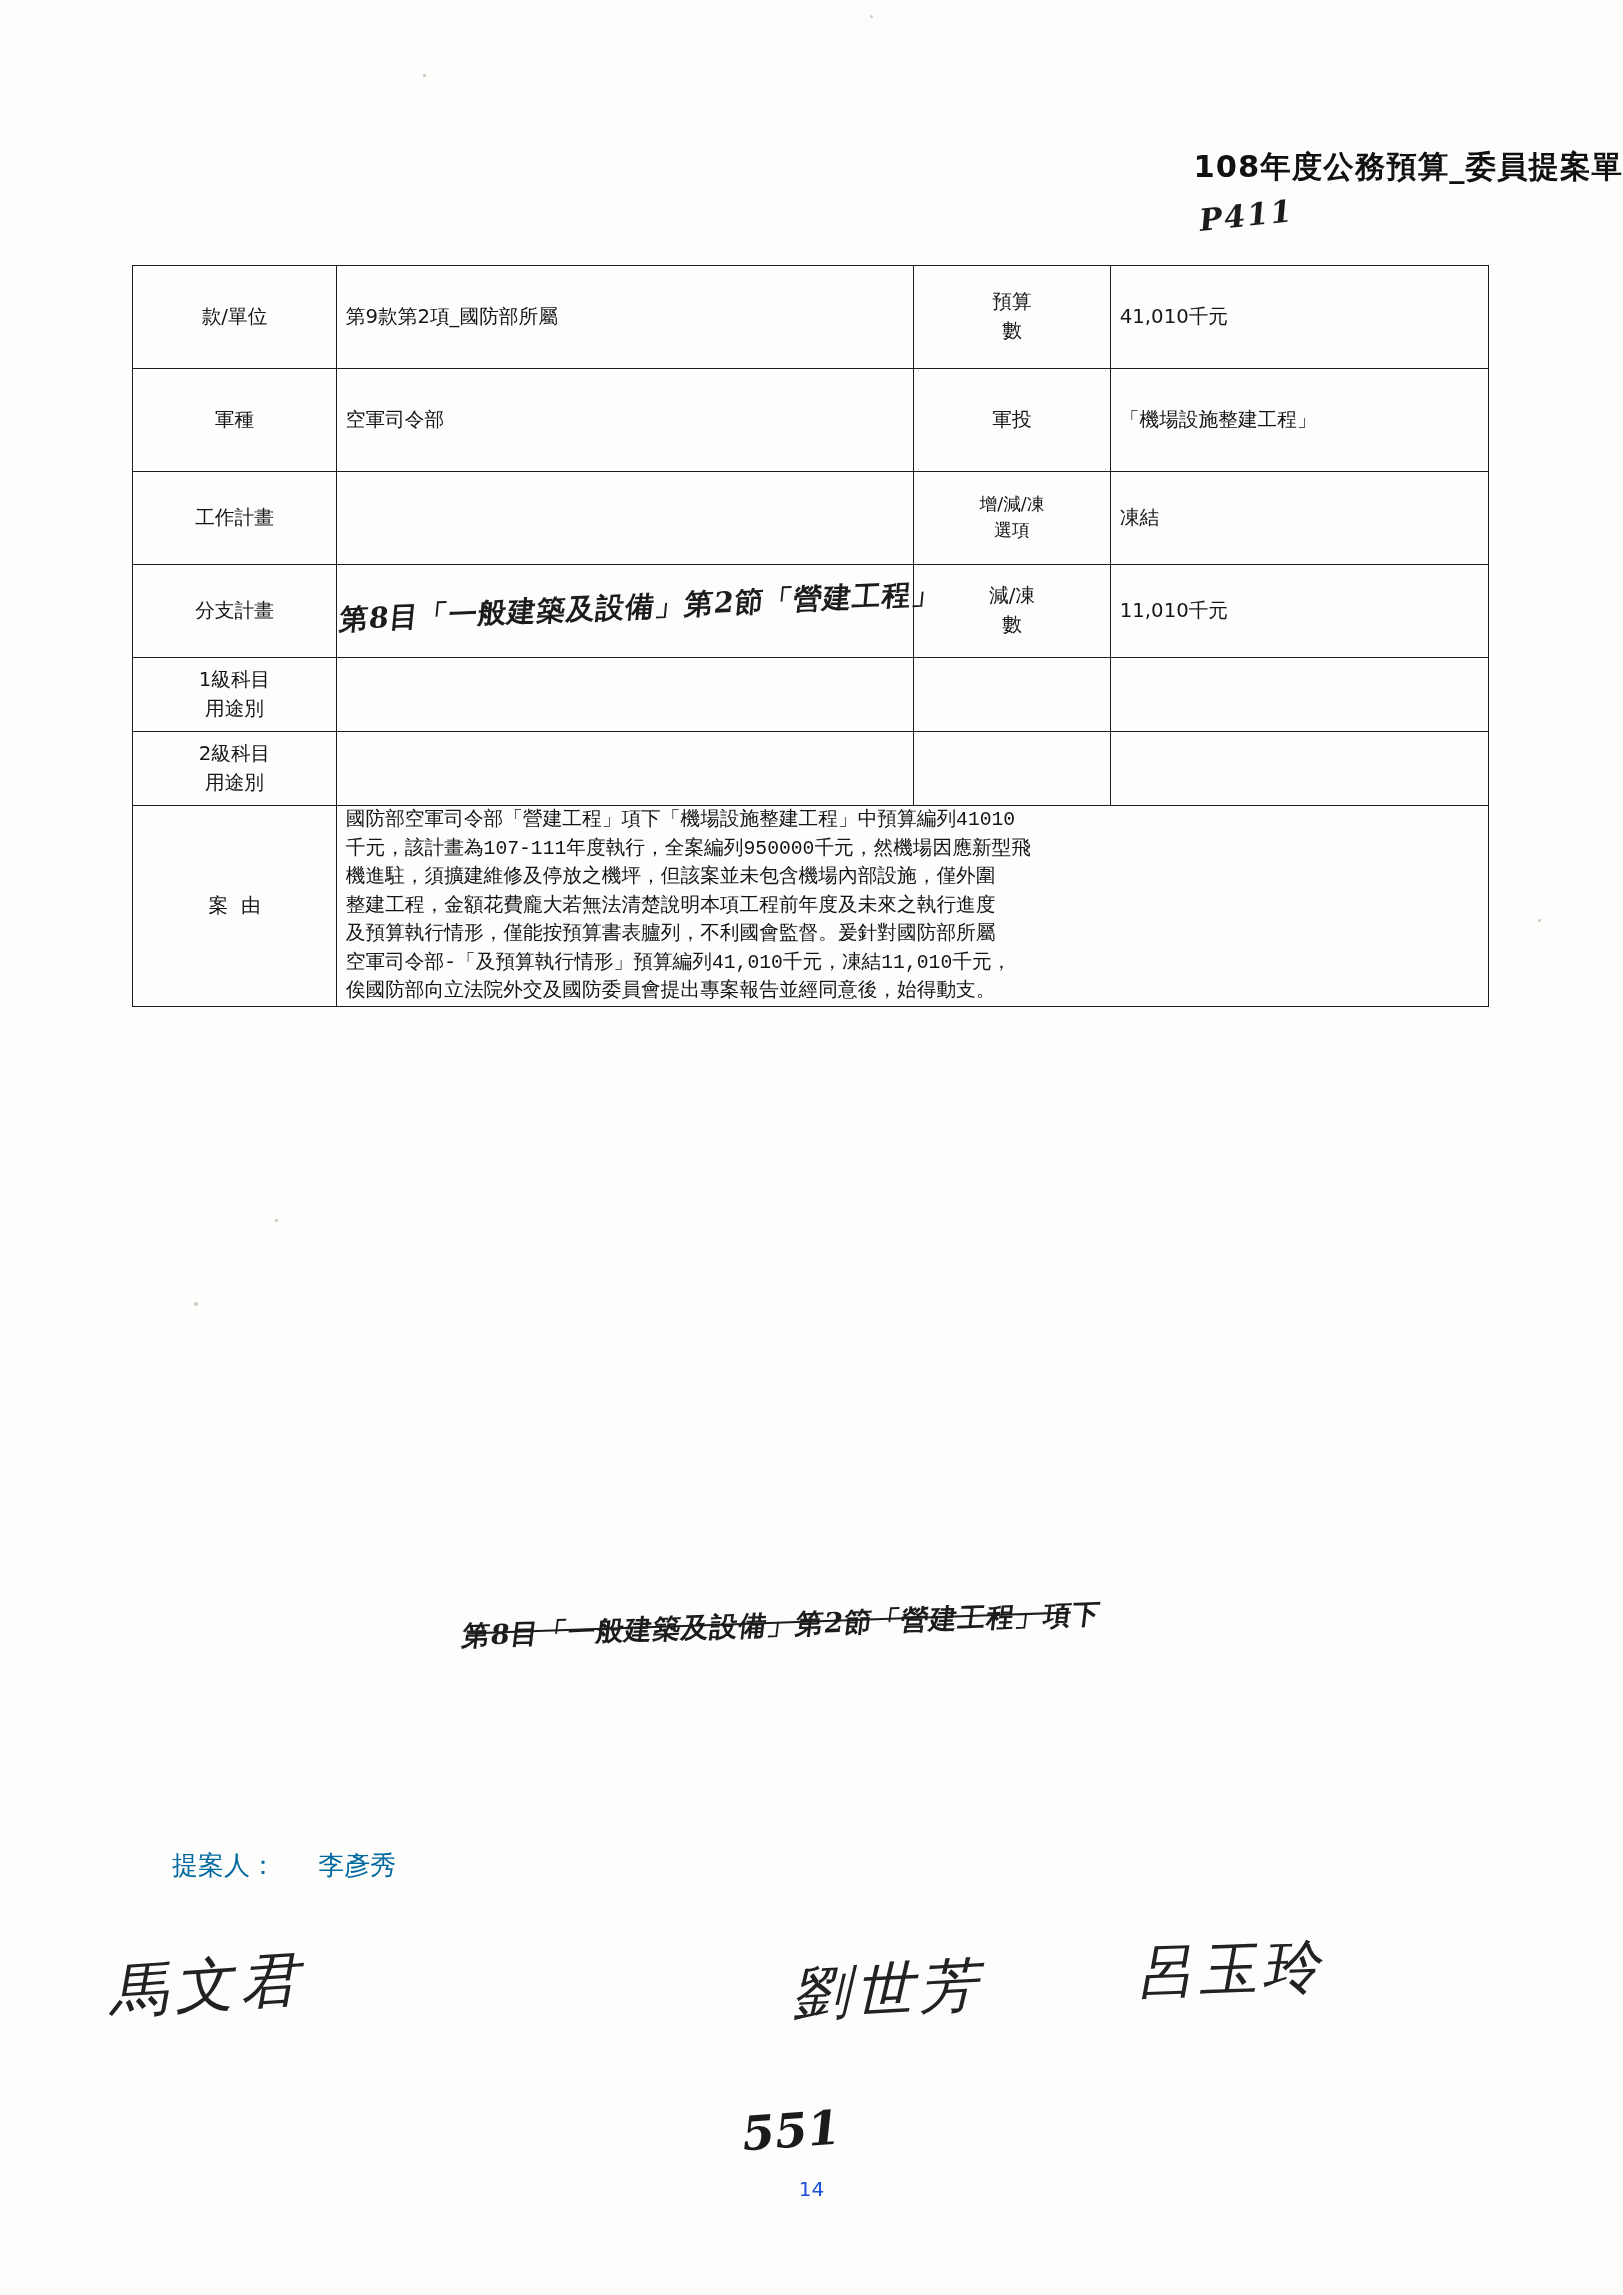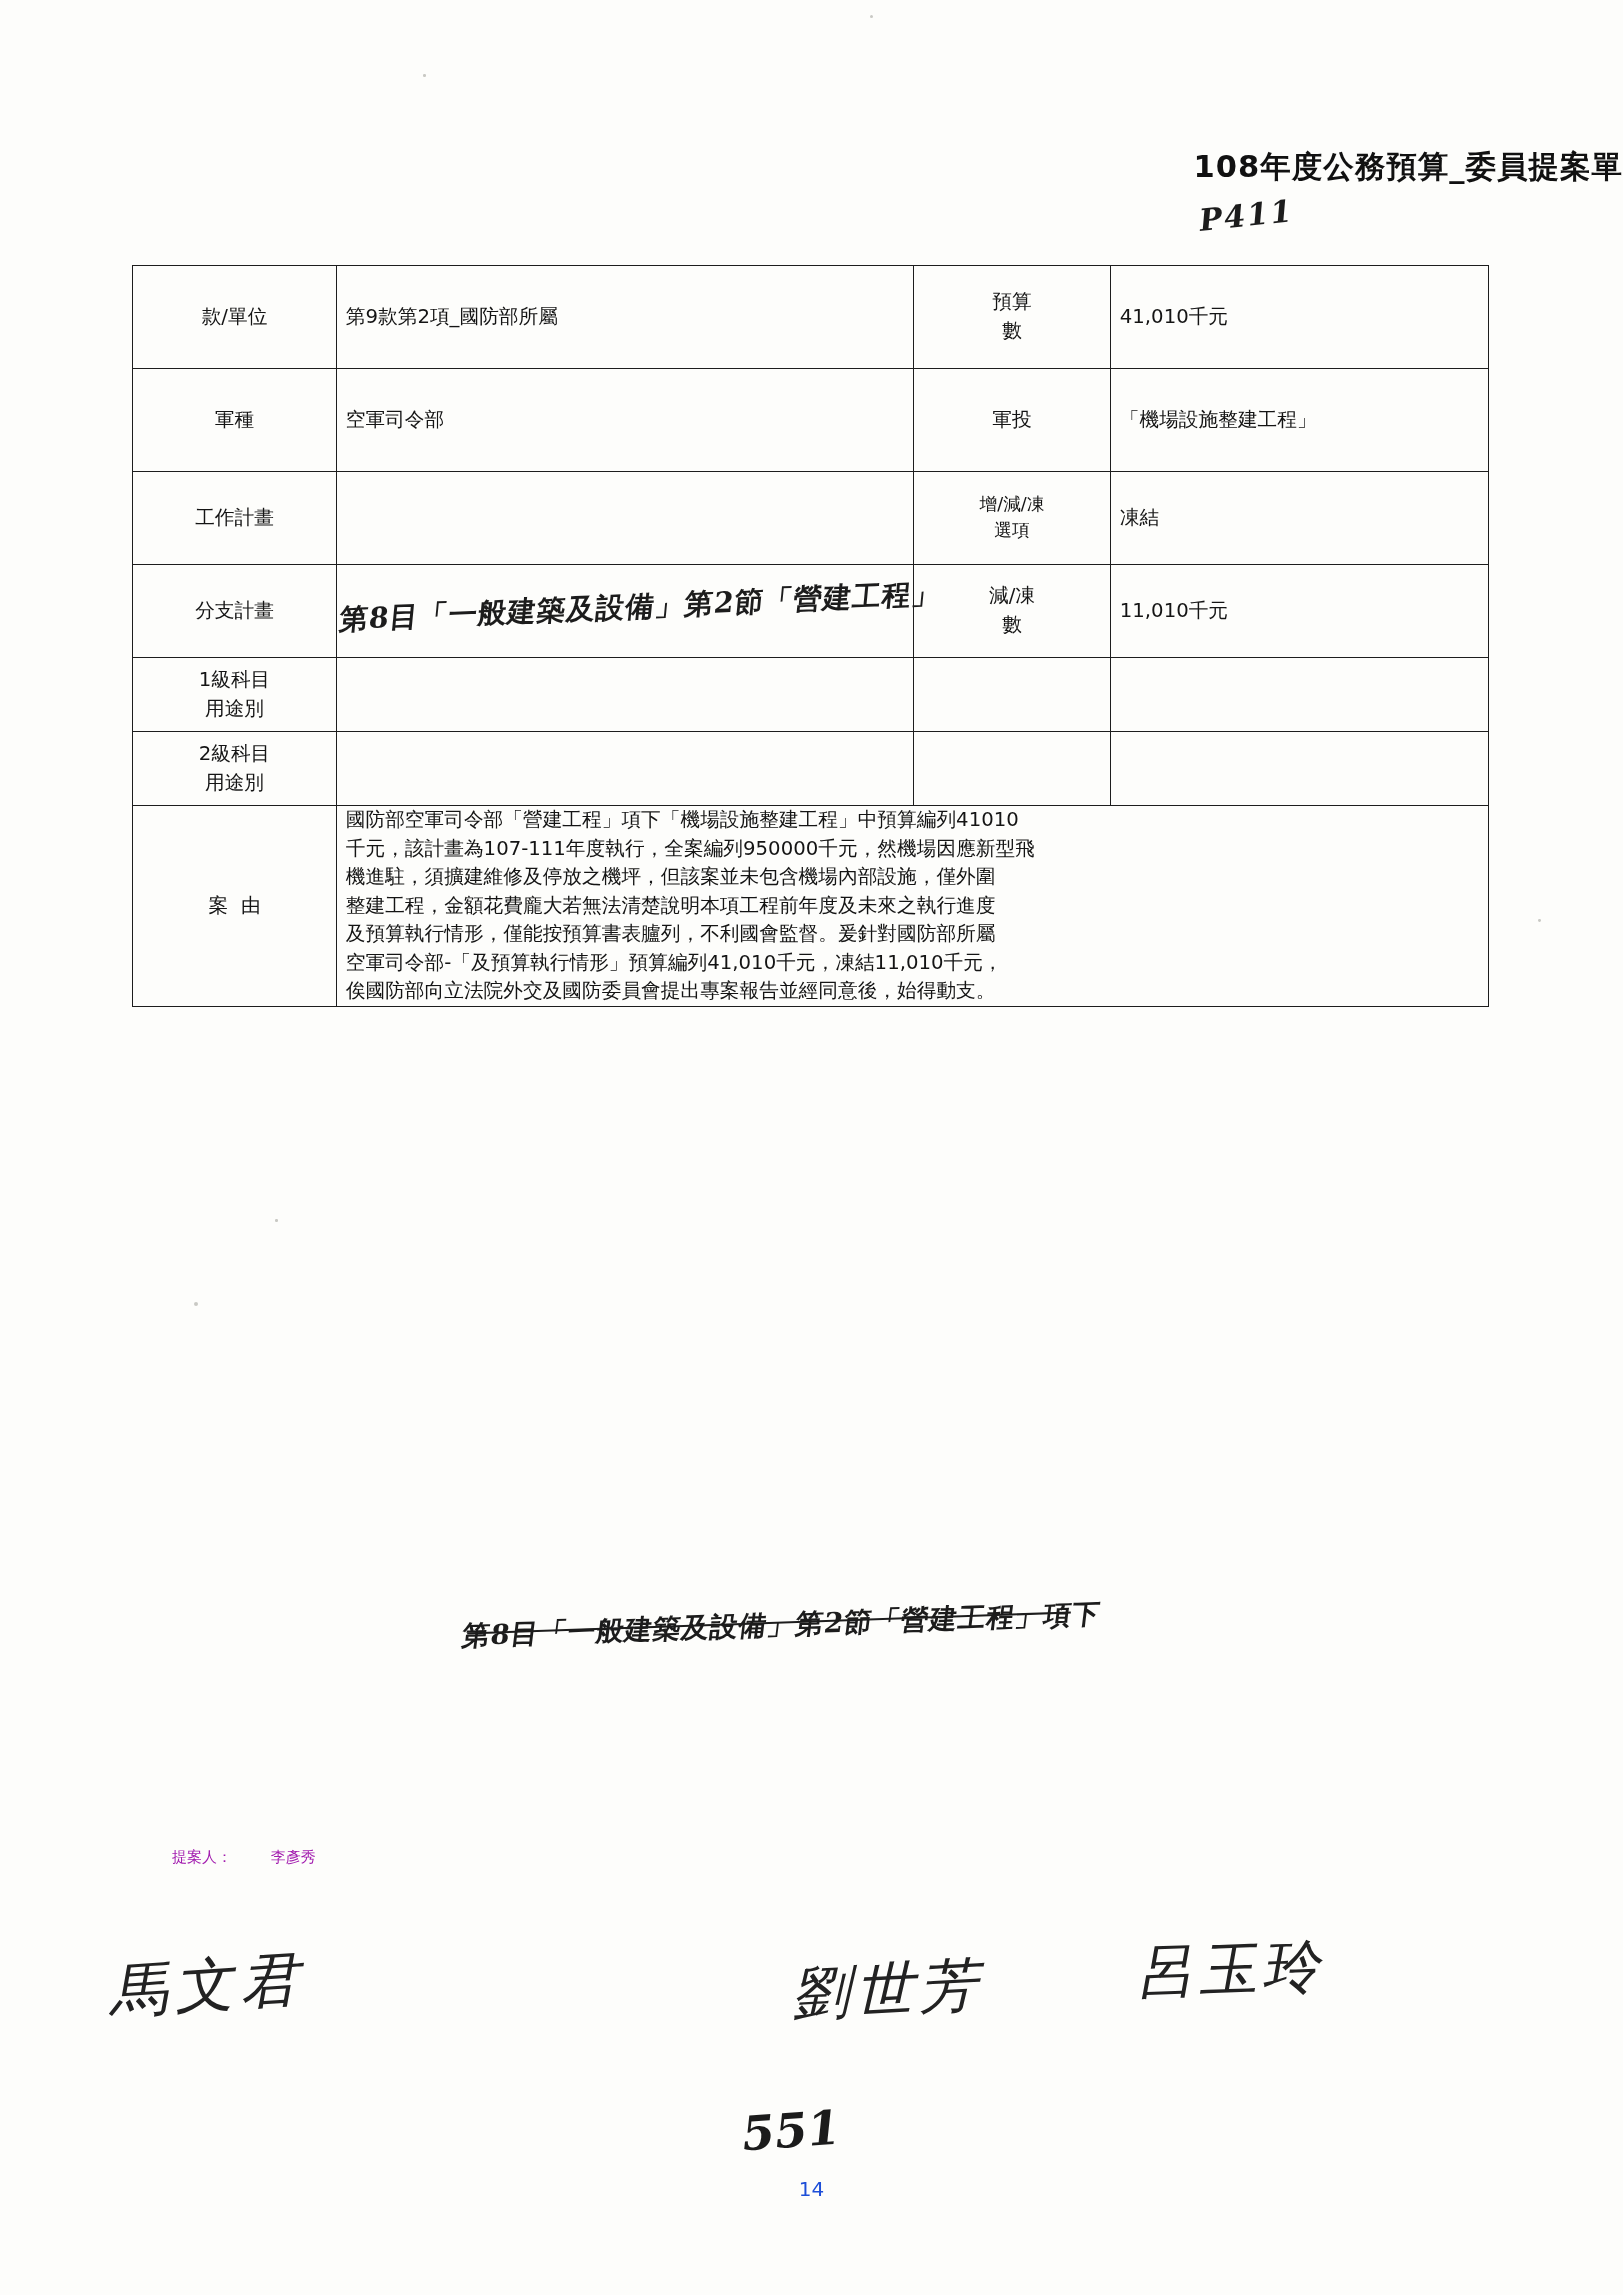--- a/index.html
+++ b/index.html
@@ -102,20 +102,21 @@
     vertical-align: top;
     padding-top: 14.7px;
     padding-bottom: 14.7px;
     line-height: 2.45;
     font-size: 19.7px;
     text-align: justify;
     position: relative;
   }
   .case-body p {
     margin: 0 0 0 0;
+    font-family: Liberation Mono, monospace;
   }
 
   
   .hand {
     position: absolute;
     font-family: "DejaVu Serif", serif;
     color: #1c1c1c;
     font-weight: bold;
     white-space: nowrap;
   }
@@ -136,22 +137,22 @@
   .hw-strike {
     position: absolute;
     height: 2px;
     background: #1c1c1c;
   }
 
   .proposer {
     position: absolute;
     top: 1848px;
     left: 172px;
-    font-size: 15px;
-    color: #a21caf;
+    font-size: 26px;
+    color: #0369a1;
   }
   .proposer .nm {
     margin-left: 34px;
   }
 
   .sig {
     position: absolute;
     font-family: "DejaVu Serif", serif;
     color: #222;
     white-space: nowrap;

